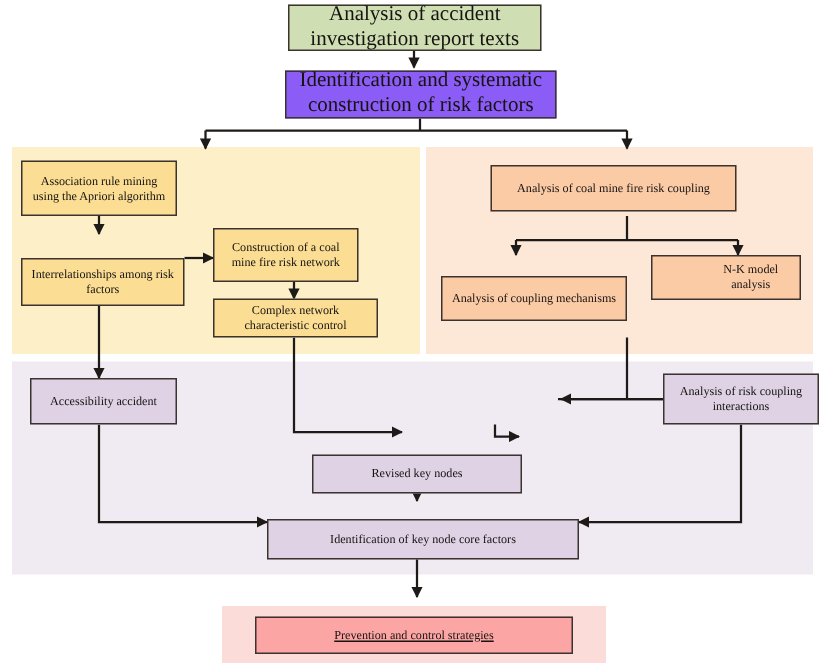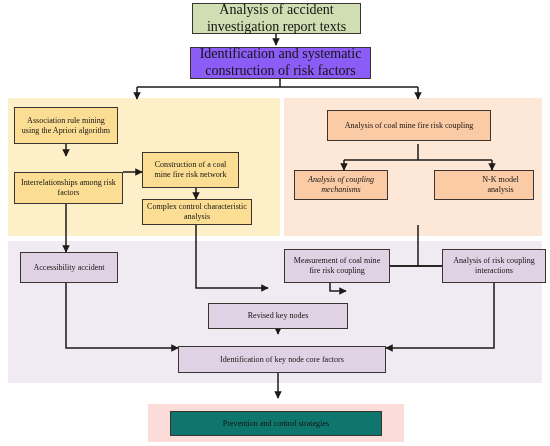--- a/index.html
+++ b/index.html
@@ -17,21 +17,21 @@
         border:1.4px solid #3b3330;
         display:flex;align-items:center;justify-content:center;
         text-align:center;line-height:1.18;
         color:#161311;
         padding:1px 3px;}
   .n-green{background:#cfdfb3;}
   .n-blue{background:#8b5cf6;}
   .n-yellow{background:#fbdd93;}
   .n-peach{background:#fbcba6;}
   .n-purple{background:#ded2e4;}
-  .n-pink{background:#0f766e;}
+  .n-pink{background:#fca5a5;text-decoration:underline;}
 
   .t11{font-size:14px;}
   .t10{font-size:8.1px;}
 
   svg.wires{position:absolute;left:0;top:0;width:550px;height:446px;
             pointer-events:none;}
   .ln{stroke:#1d1a18;stroke-width:1.5;fill:none;}
 </style>
 </head>
 <body>
@@ -91,31 +91,30 @@
   <div class="node n-green t11" style="left:192px;top:3px;width:169px;height:31px;">Analysis of accident investigation report texts</div>
 
   <div class="node n-blue t11" style="left:190px;top:47px;width:181px;height:32px;">Identification and systematic construction of risk factors</div>
 
   <div class="node n-yellow t10" style="left:14px;top:107px;width:104px;height:37px;">Association rule mining using the Apriori algorithm</div>
 
   <div class="node n-yellow t10" style="left:14px;top:156px;width:109px;height:32px;margin-top:16px;">Interrelationships among risk factors</div>
 
   <div class="node n-yellow t10" style="left:142px;top:152px;width:97px;height:36px;">Construction of a coal mine fire risk network</div>
 
-  <div class="node n-yellow t10" style="left:142px;top:199px;width:110px;height:26px;">Complex control characteristic analysis</div>
+  <div class="node n-yellow t10" style="left:142px;top:199px;width:110px;height:26px;">Complex network characteristic control</div>
 
   <div class="node n-peach t10" style="left:327px;top:110px;width:164px;height:31px;">Analysis of coal mine fire risk coupling</div>
 
-  <div class="node n-peach t10" style="left:294px;top:170px;width:94px;height:30px;font-style:italic;">Analysis of coupling mechanisms</div>
+  <div class="node n-peach t10" style="left:294px;top:184px;width:124px;height:30px;">Analysis of coupling mechanisms</div>
 
   <div class="node n-peach t10" style="left:434px;top:170px;width:100px;height:30px;padding-left:36px;">N-K model analysis</div>
 
   <div class="node n-purple t10" style="left:20px;top:252px;width:98px;height:31px;">Accessibility accident</div>
 
-  <div class="node n-purple t10" style="left:284px;top:249px;width:106px;height:34px;">Measurement of coal mine fire risk coupling</div>
 
   <div class="node n-purple t10" style="left:442px;top:249px;width:104px;height:34px;">Analysis of risk coupling interactions</div>
 
   <div class="node n-purple t10" style="left:208px;top:303px;width:140px;height:26px;">Revised key nodes</div>
 
   <div class="node n-purple t10" style="left:178px;top:334px;width:208px;height:27px;margin-top:12px;">Identification of key node core factors</div>
 
   <div class="node n-pink t10" style="left:170px;top:411px;width:212px;height:25px;">Prevention and control strategies</div>
 
 </div>

